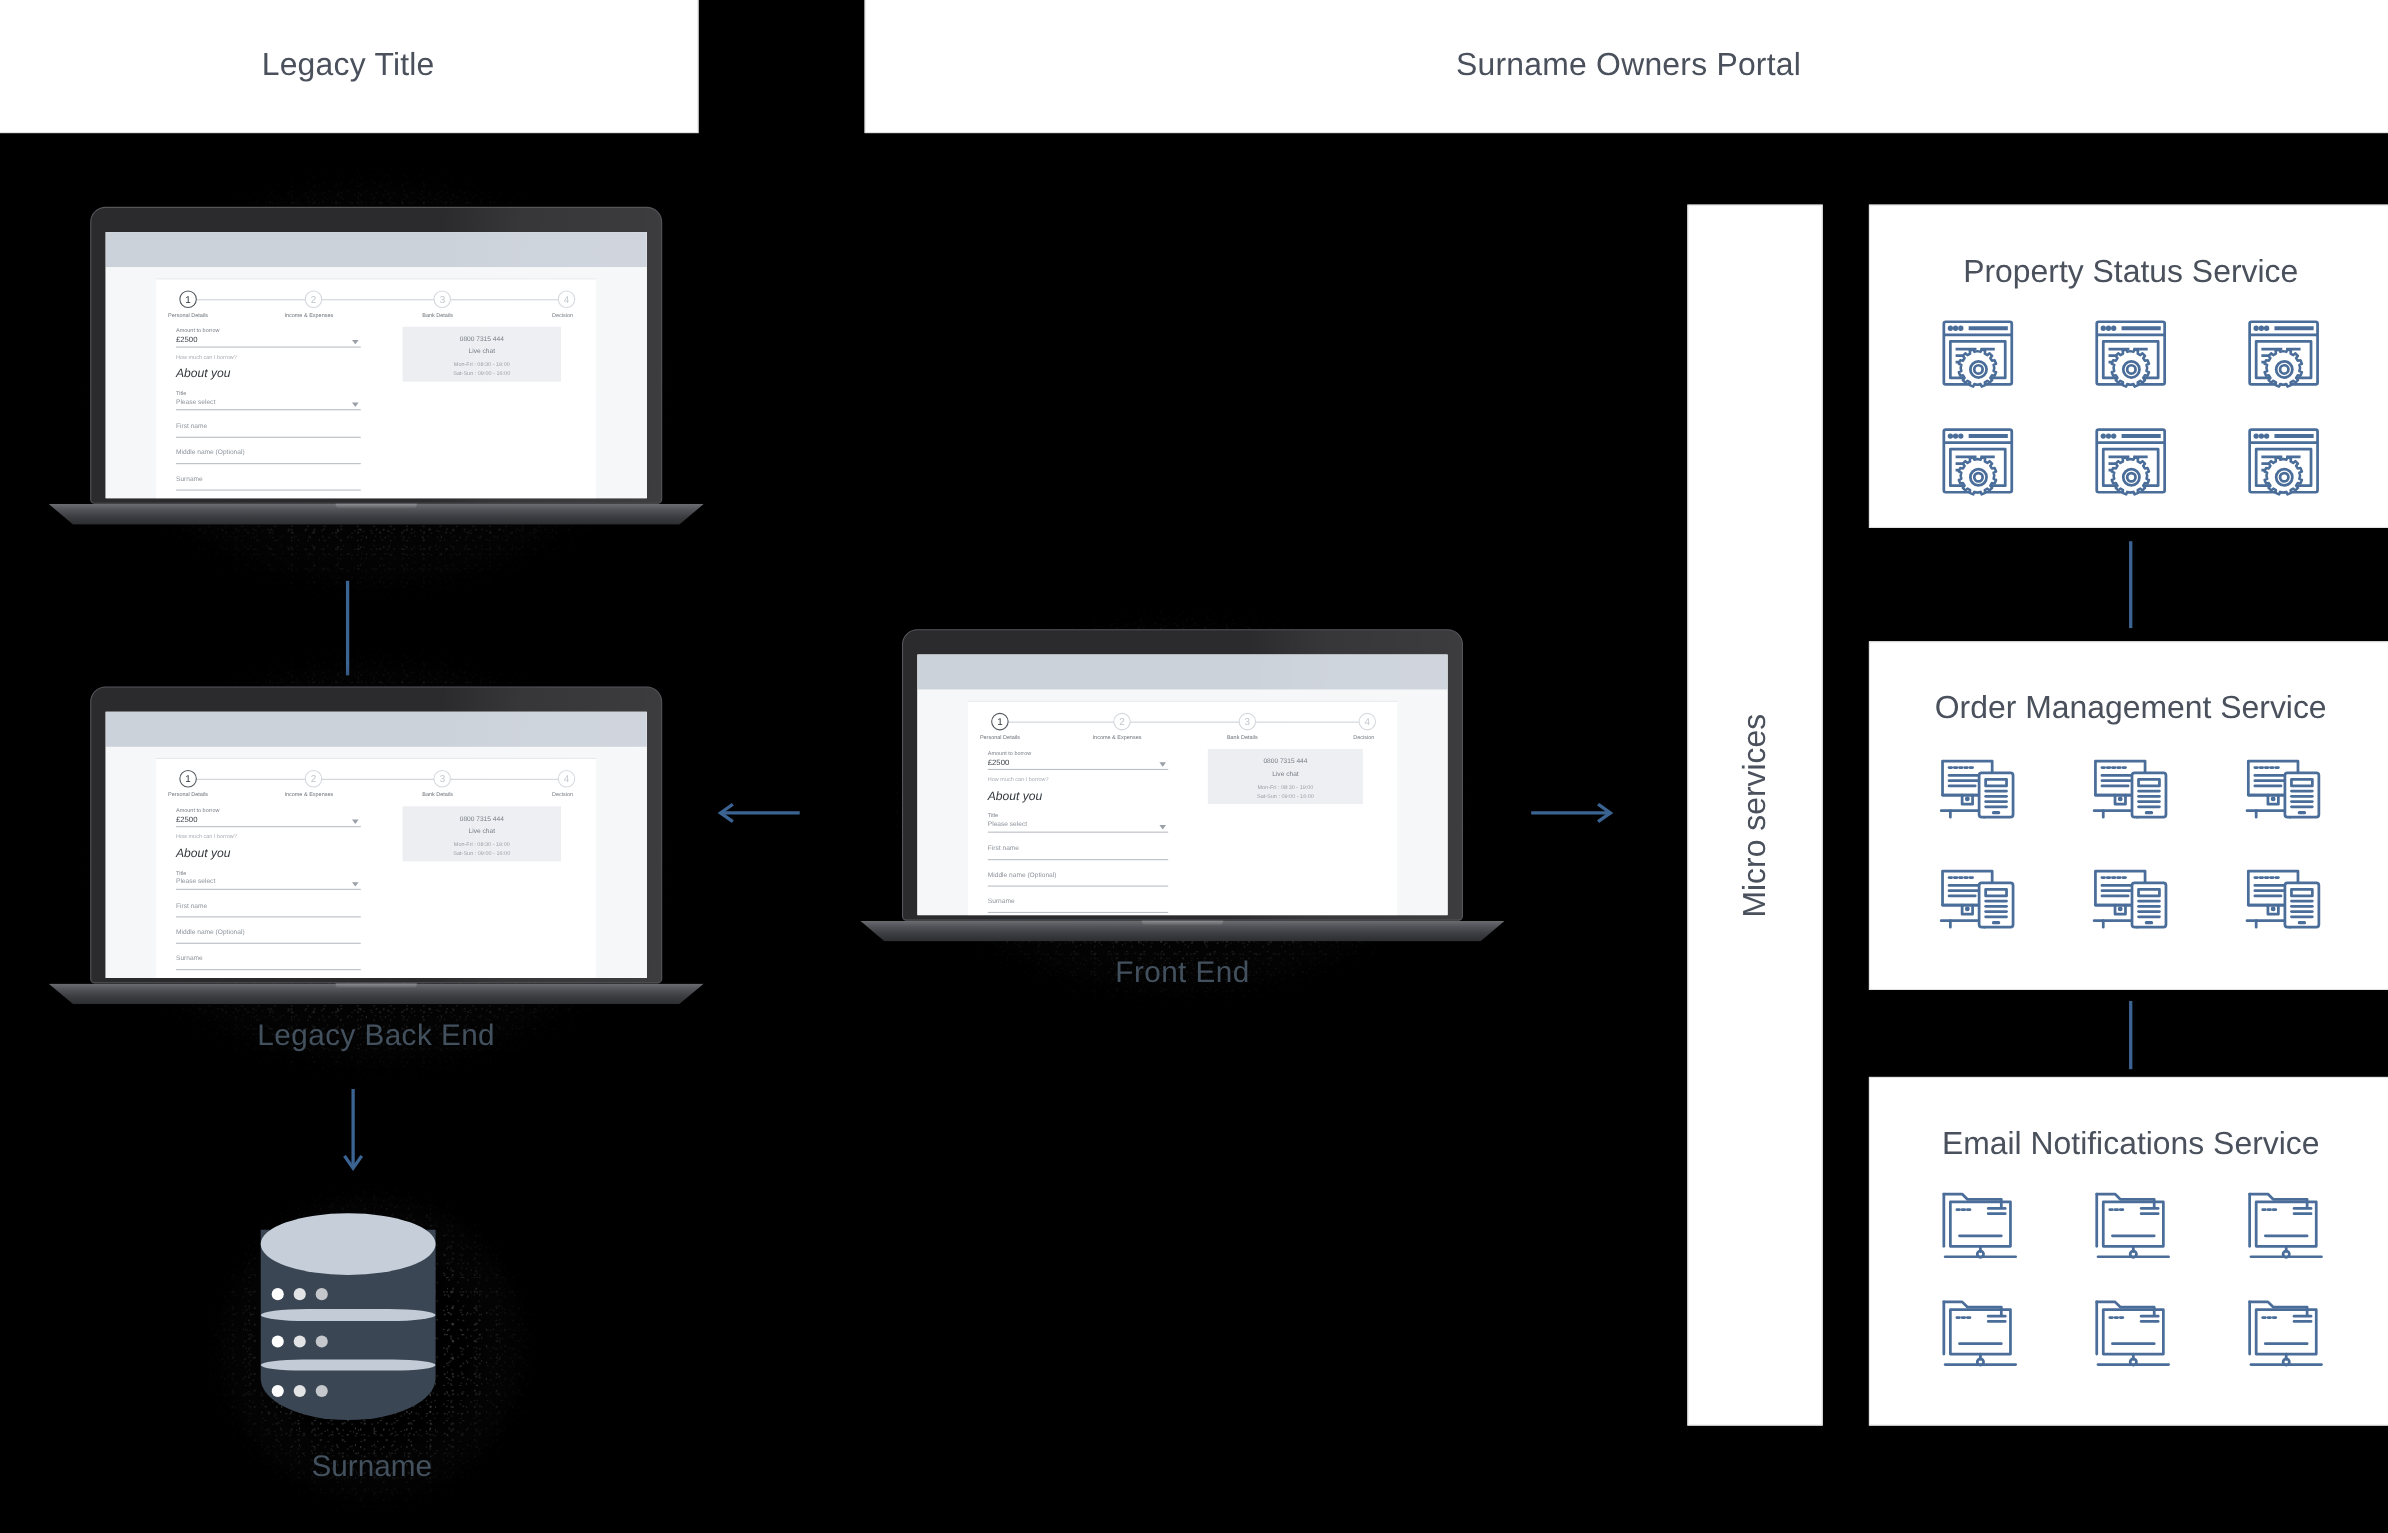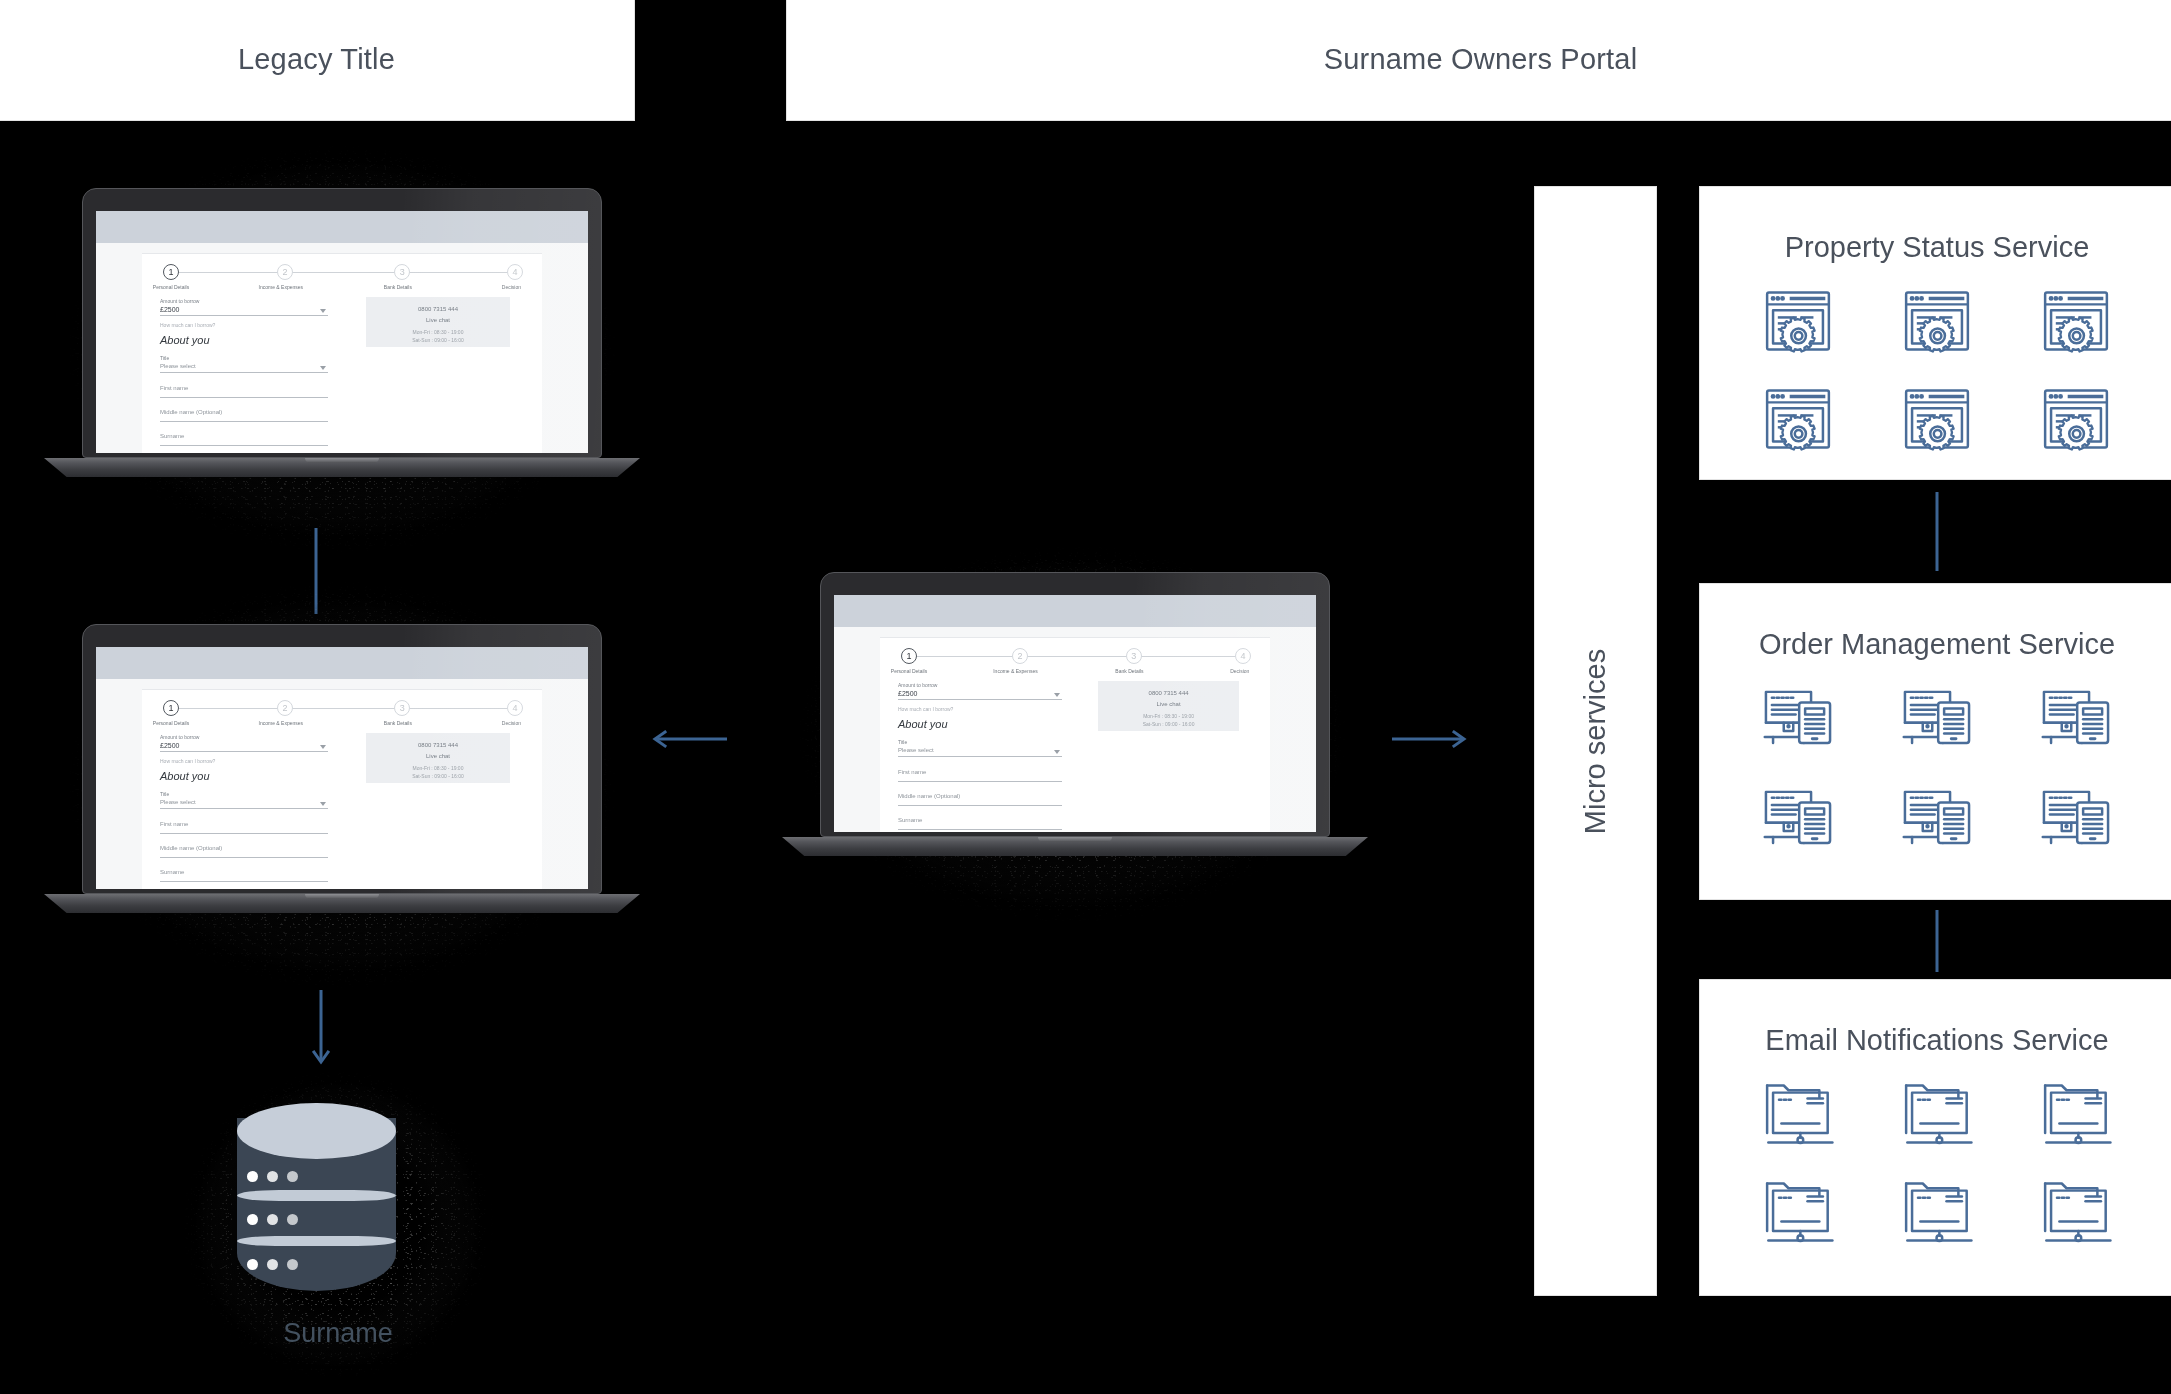--- a/index.html
+++ b/index.html
@@ -424,20 +424,21 @@
                 <span class="hl" style="top:40px; font-size:5px; color:#9aa0a7;">Sat-Sun : 09:00 - 16:00</span>
               </div>
 
             </div>
           </div>
         </div>
       </div>
     </div>
     <div class="base" style="left:-38px; top:270px; width:596px; height:19px;"></div>
     <div class="notch" style="left:223px; top:270px; width:74px; height:5px;"></div>
+    <div class="device-label" style="top:302px;">Legacy Back End</div>
   </div>
 
   <div class="conn" style="left:310px; top:990px;">
     <svg width="22" height="82" viewBox="0 0 22 82">
       <line x1="11" y1="0" x2="11" y2="70" stroke="#3c6493" stroke-width="3"></line>
       <polyline points="4,62 11,72 18,62" fill="none" stroke="#3c6493" stroke-width="3" stroke-linecap="square"></polyline>
     </svg>
   </div>
 
   <div class="glow dimcore" style="left:168px; top:1056px; width:340px; height:338px;"></div>
@@ -535,20 +536,21 @@
                 <span class="hl" style="top:40px; font-size:5px; color:#9aa0a7;">Sat-Sun : 09:00 - 16:00</span>
               </div>
 
             </div>
           </div>
         </div>
       </div>
     </div>
     <div class="base" style="left:-38px; top:265px; width:586px; height:19px;"></div>
     <div class="notch" style="left:218px; top:265px; width:74px; height:5px;"></div>
+    <div class="device-label" style="top:297px;">Front End</div>
   </div>
 
   <div class="conn" style="left:645px; top:728px;">
     <svg width="82" height="22" viewBox="0 0 82 22">
       <line x1="12" y1="11" x2="82" y2="11" stroke="#3c6493" stroke-width="3"></line>
       <polyline points="20,4 10,11 20,18" fill="none" stroke="#3c6493" stroke-width="3" stroke-linecap="square"></polyline>
     </svg>
   </div>
 
   <div class="conn" style="left:1392px; top:728px;">

